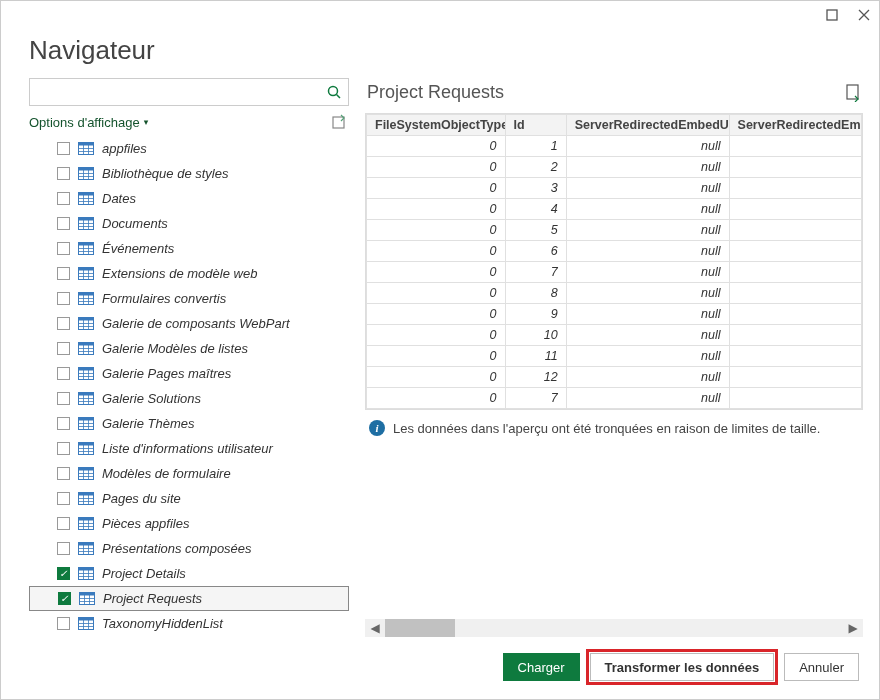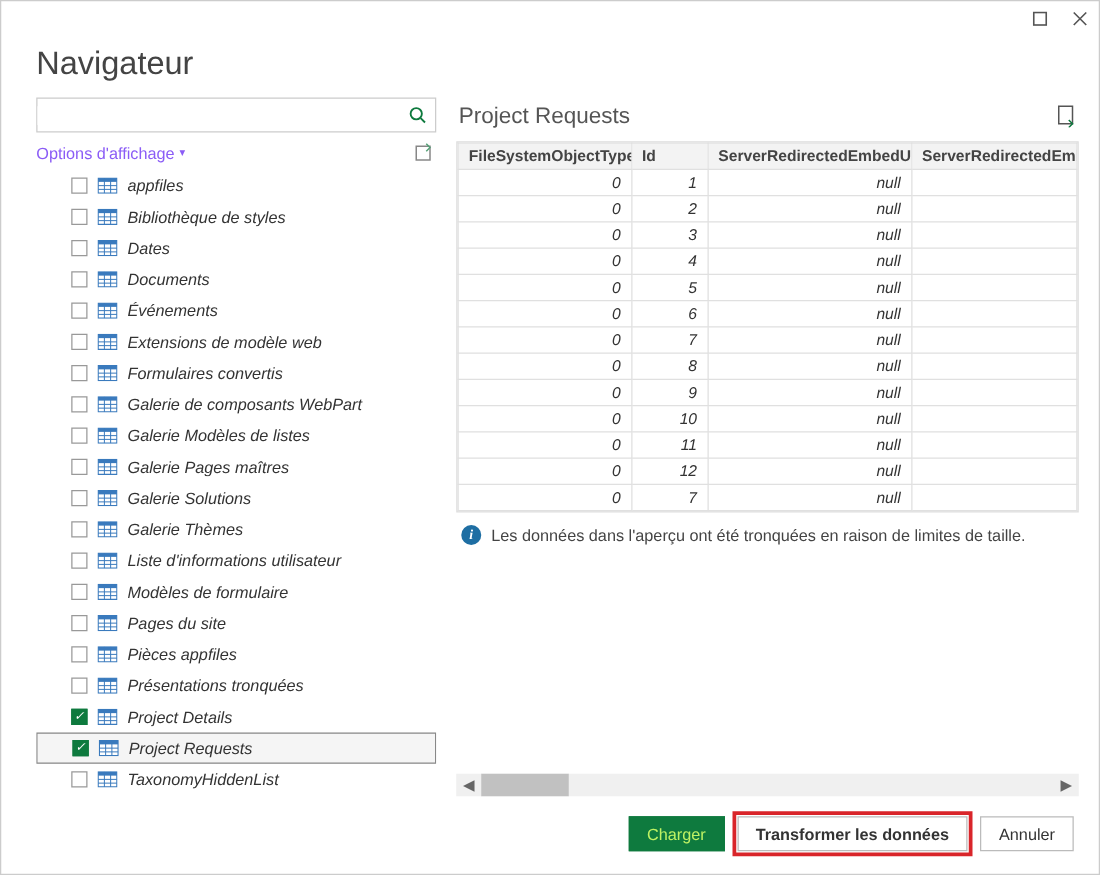--- a/index.html
+++ b/index.html
@@ -12,21 +12,21 @@
   .header { padding: 6px 28px 12px 28px; font-size:26px; font-weight:400; color:#444; }
 
   .body { flex:1; display:flex; padding:0 16px 0 28px; min-height:0; gap:16px; }
 
   
   .left { width:320px; display:flex; flex-direction:column; }
   .search-wrap { display:flex; border:1px solid #ccc; height:28px; align-items:center; margin-bottom:8px; }
   .search-wrap input { flex:1; border:none; outline:none; padding:0 8px; font-size:13px; }
   .search-btn { width:28px; height:26px; display:flex; align-items:center; justify-content:center; color:#0a7a3b; }
   .options-row { display:flex; align-items:center; justify-content:space-between; margin-bottom:6px; padding-right:2px;}
-  .options-btn { display:flex; align-items:center; gap:4px; color:#8b5cf6; font-size:13px; }
+  .options-btn { display:flex; align-items:center; gap:4px; color:#14532d; font-size:13px; }
   .tri { font-size:9px; }
   .refresh-icon { color:#333; opacity:0.7; }
 
   .tree { flex:1; overflow-y:scroll; overflow-x:hidden; position:relative; }
   .tree::-webkit-scrollbar { width:18px; }
   .tree::-webkit-scrollbar-track { background:#f0f0f0; }
   .tree::-webkit-scrollbar-thumb { background:#c1c1c1; }
   .tree::-webkit-scrollbar-button { background:#f0f0f0; height:18px; display:block; }
 
   .tree-item { display:flex; align-items:center; height:25px; padding-left:28px; gap:8px; cursor:default;font-style:italic; }
@@ -53,21 +53,21 @@
   .info-icon { width:16px;height:16px;border-radius:50%;background:#1e6ea3;color:#fff;display:flex;align-items:center;justify-content:center;font-weight:bold;font-size:11px;font-style:italic;font-family:Georgia,serif; }
 
   .hscroll { height:18px; background:#f0f0f0; display:flex; align-items:center; position:relative; margin-top: auto; }
   .hscroll .arrow { width:20px; text-align:center; color:#666; font-size:12px;}
   .hscroll .track { flex:1; height:100%; position:relative;}
   .hscroll .thumb { position:absolute; left:0; top:0; height:100%; width:70px; background:#c1c1c1;}
 
   
   .footer { display:flex; justify-content:flex-end; align-items:center; gap:10px; padding:16px 20px 18px 20px; }
   .btn { height:28px; padding:0 14px; border:1px solid #bbb; background:#fff; font-size:13px; color:#333; display:flex; align-items:center; cursor:default;}
-  .btn-primary { background:#0e7a3e; color:#bef264; border-color:#0e7a3e; }
+  .btn-primary { background:#0e7a3e; color:#ffffff; border-color:#0e7a3e; }
   .btn-highlight { outline:3px solid #d9252a; outline-offset:1px;font-weight:bold; }
 
   svg { display:block; }
 </style>
 </head>
 <body>
 
 <div class="window">
 
   <div class="titlebar">
@@ -341,21 +341,21 @@
             <span>
               <svg class="table-icon" width="16" height="13" viewBox="0 0 16 13">
                 <rect x="0.5" y="0.5" width="15" height="12" fill="#fff" stroke="#3a7abd"></rect>
                 <rect x="0.5" y="0.5" width="15" height="3" fill="#3a7abd"></rect>
                 <line x1="5.5" y1="0.5" x2="5.5" y2="12.5" stroke="#3a7abd" stroke-width="0.8"></line>
                 <line x1="10.5" y1="0.5" x2="10.5" y2="12.5" stroke="#3a7abd" stroke-width="0.8"></line>
                 <line x1="0.5" y1="6.5" x2="15.5" y2="6.5" stroke="#3a7abd" stroke-width="0.8"></line>
                 <line x1="0.5" y1="9.5" x2="15.5" y2="9.5" stroke="#3a7abd" stroke-width="0.8"></line>
               </svg>
             </span>
-            <span class="tree-label">Présentations tronquées</span>
+            <span class="tree-label">Présentations composées</span>
           </div>
           <div class="tree-item">
             <span class="chk checked"></span>
             <span>
               <svg class="table-icon" width="16" height="13" viewBox="0 0 16 13">
                 <rect x="0.5" y="0.5" width="15" height="12" fill="#fff" stroke="#3a7abd"></rect>
                 <rect x="0.5" y="0.5" width="15" height="3" fill="#3a7abd"></rect>
                 <line x1="5.5" y1="0.5" x2="5.5" y2="12.5" stroke="#3a7abd" stroke-width="0.8"></line>
                 <line x1="10.5" y1="0.5" x2="10.5" y2="12.5" stroke="#3a7abd" stroke-width="0.8"></line>
                 <line x1="0.5" y1="6.5" x2="15.5" y2="6.5" stroke="#3a7abd" stroke-width="0.8"></line>

